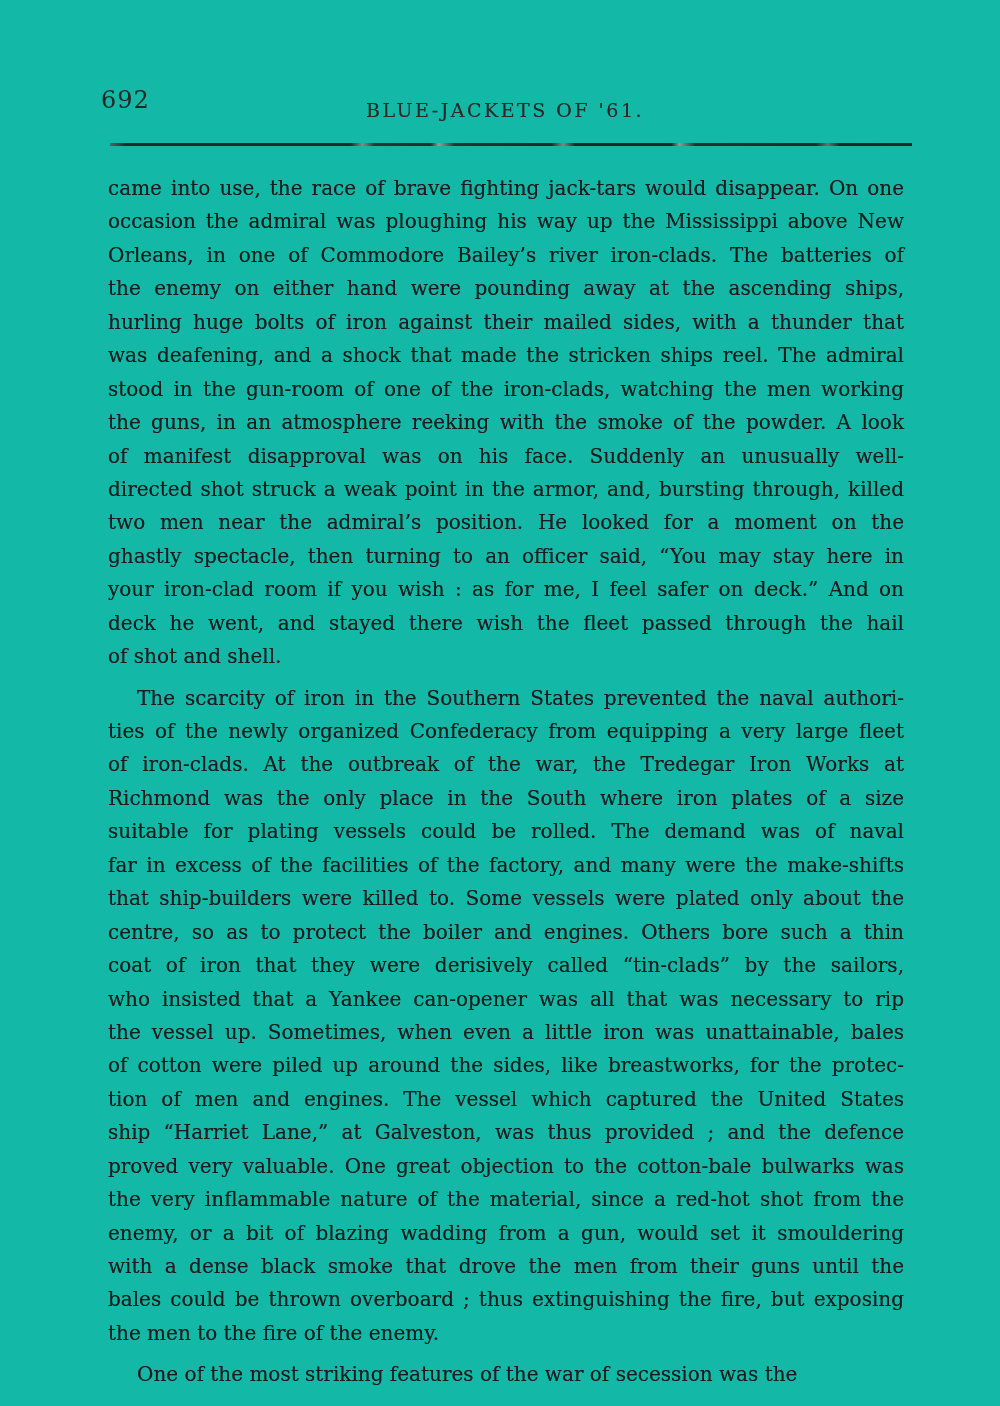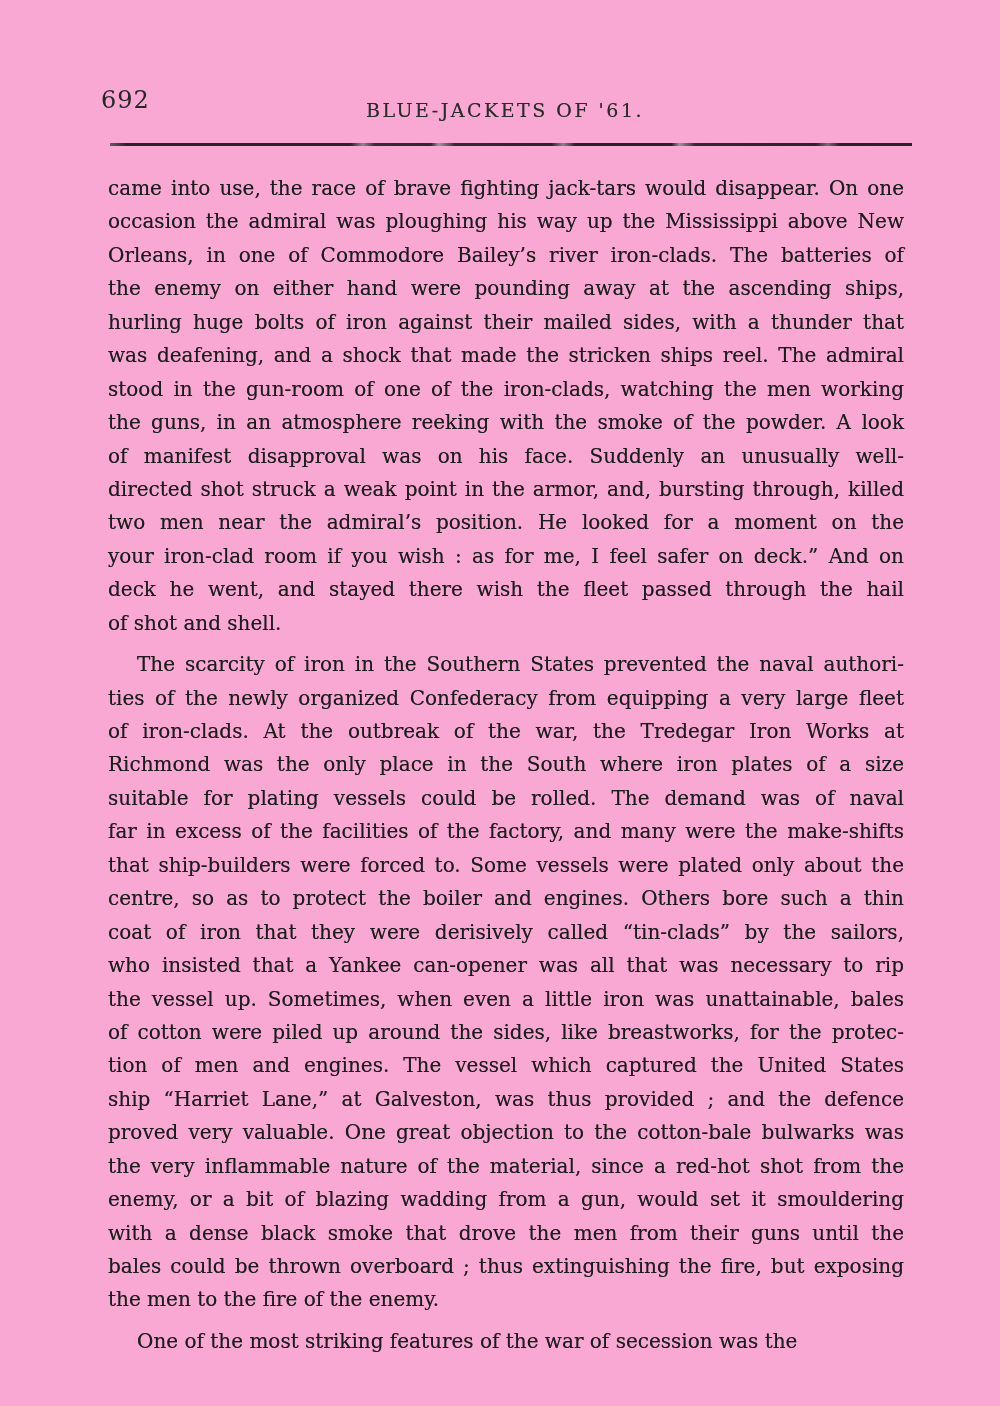--- a/index.html
+++ b/index.html
@@ -4,21 +4,21 @@
 <style>
   html, body {
     margin: 0;
     padding: 0;
     background: #ffffff;
   }
   .page {
     position: relative;
     width: 1000px;
     height: 1406px;
-    background: #f9a8d4;
+    background: #14b8a6;
     font-family: "DejaVu Serif", serif;
     color: #1c1c1c;
     overflow: hidden;
   }
   .page-number {
     position: absolute;
     left: 101px;
     top: 86px;
     font-size: 24px;
     letter-spacing: 1px;
@@ -84,32 +84,33 @@
         <div class="line">occasion the admiral was ploughing his way up the Mississippi above New</div>
         <div class="line">Orleans, in one of Commodore Bailey’s river iron-clads. The batteries of</div>
         <div class="line">the enemy on either hand were pounding away at the ascending ships,</div>
         <div class="line">hurling huge bolts of iron against their mailed sides, with a thunder that</div>
         <div class="line">was deafening, and a shock that made the stricken ships reel. The admiral</div>
         <div class="line">stood in the gun-room of one of the iron-clads, watching the men working</div>
         <div class="line">the guns, in an atmosphere reeking with the smoke of the powder. A look</div>
         <div class="line">of manifest disapproval was on his face. Suddenly an unusually well-</div>
         <div class="line">directed shot struck a weak point in the armor, and, bursting through, killed</div>
         <div class="line">two men near the admiral’s position. He looked for a moment on the</div>
+        <div class="line">ghastly spectacle, then turning to an officer said, “You may stay here in</div>
         <div class="line">your iron-clad room if you wish : as for me, I feel safer on deck.” And on</div>
         <div class="line">deck he went, and stayed there wish the fleet passed through the hail</div>
         <div class="line last">of shot and shell.</div>
       </div>
       <div class="paragraph">
         <div class="line indent">The scarcity of iron in the Southern States prevented the naval authori-</div>
         <div class="line">ties of the newly organized Confederacy from equipping a very large fleet</div>
         <div class="line">of iron-clads. At the outbreak of the war, the Tredegar Iron Works at</div>
         <div class="line">Richmond was the only place in the South where iron plates of a size</div>
         <div class="line">suitable for plating vessels could be rolled. The demand was of naval</div>
         <div class="line">far in excess of the facilities of the factory, and many were the make-shifts</div>
-        <div class="line">that ship-builders were forced to. Some vessels were plated only about the</div>
+        <div class="line">that ship-builders were killed to. Some vessels were plated only about the</div>
         <div class="line">centre, so as to protect the boiler and engines. Others bore such a thin</div>
         <div class="line">coat of iron that they were derisively called “tin-clads” by the sailors,</div>
         <div class="line">who insisted that a Yankee can-opener was all that was necessary to rip</div>
         <div class="line">the vessel up. Sometimes, when even a little iron was unattainable, bales</div>
         <div class="line">of cotton were piled up around the sides, like breastworks, for the protec-</div>
         <div class="line">tion of men and engines. The vessel which captured the United States</div>
         <div class="line">ship “Harriet Lane,” at Galveston, was thus provided ; and the defence</div>
         <div class="line">proved very valuable. One great objection to the cotton-bale bulwarks was</div>
         <div class="line">the very inflammable nature of the material, since a red-hot shot from the</div>
         <div class="line">enemy, or a bit of blazing wadding from a gun, would set it smouldering</div>

